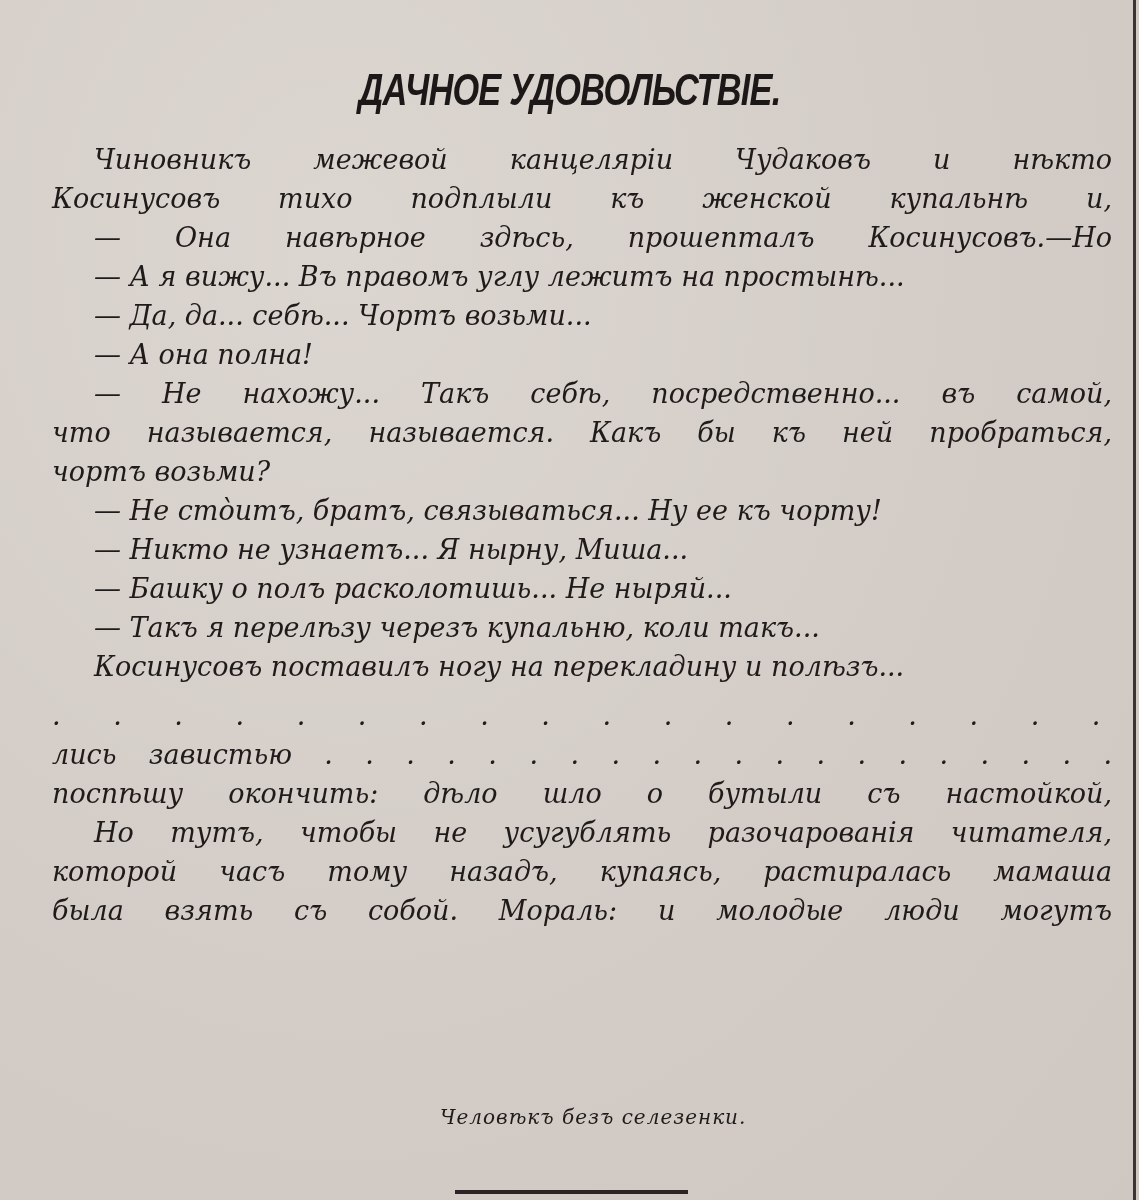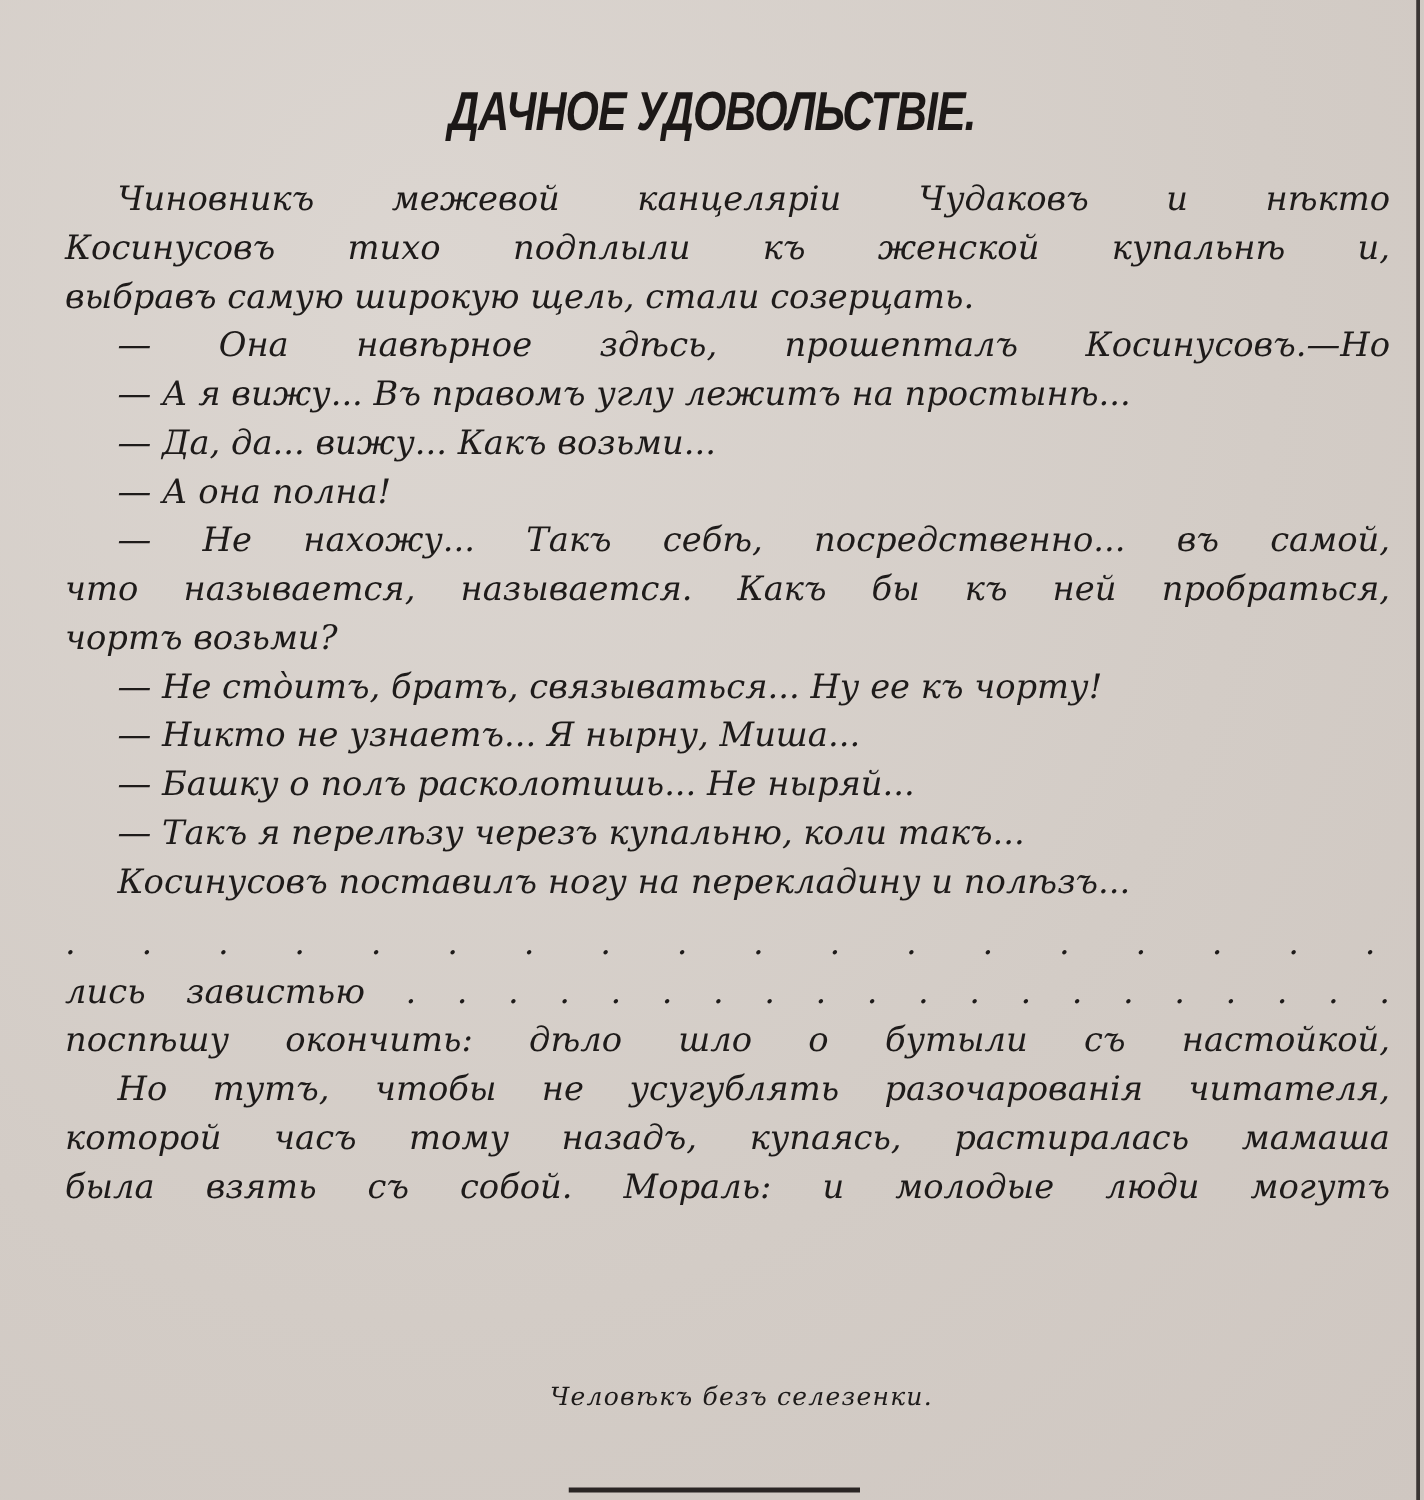--- a/index.html
+++ b/index.html
@@ -46,24 +46,23 @@
 <body>
 
 <div class="page">
   <div class="right-rule"></div>
 
   <h1 class="title">ДАЧНОЕ УДОВОЛЬСТВІЕ.</h1>
 
   <div class="body-text">
     <span class="line justify indent">Чиновникъ межевой канцеляріи Чудаковъ и нѣкто</span>
     <span class="line justify">Косинусовъ тихо подплыли къ женской купальнѣ и,</span>
-    <span class="line">выбравъ самую широкую щель, стали созерцать.</span>
     <span class="line justify indent">— Она навѣрное здѣсь, прошепталъ Косинусовъ.—Но</span>
     <span class="line indent">— А я вижу... Въ правомъ углу лежитъ на простынѣ...</span>
-    <span class="line indent">— Да, да... вижу... Какъ возьми...</span>
+    <span class="line indent">— Да, да... себѣ... Чортъ возьми...</span>
     <span class="line indent">— А она полна!</span>
     <span class="line justify indent">— Не нахожу... Такъ себѣ, посредственно... въ самой,</span>
     <span class="line justify">что называется, называется. Какъ бы къ ней пробраться,</span>
     <span class="line">чортъ возьми?</span>
     <span class="line indent">— Не стòитъ, братъ, связываться... Ну ее къ чорту!</span>
     <span class="line indent">— Никто не узнаетъ... Я нырну, Миша...</span>
     <span class="line indent">— Башку о полъ расколотишь... Не ныряй...</span>
     <span class="line indent">— Такъ я перелѣзу черезъ купальню, коли такъ...</span>
     <span class="line indent">Косинусовъ поставилъ ногу на перекладину и полѣзъ...</span>
     <span class="line" style="height:10px"></span>

